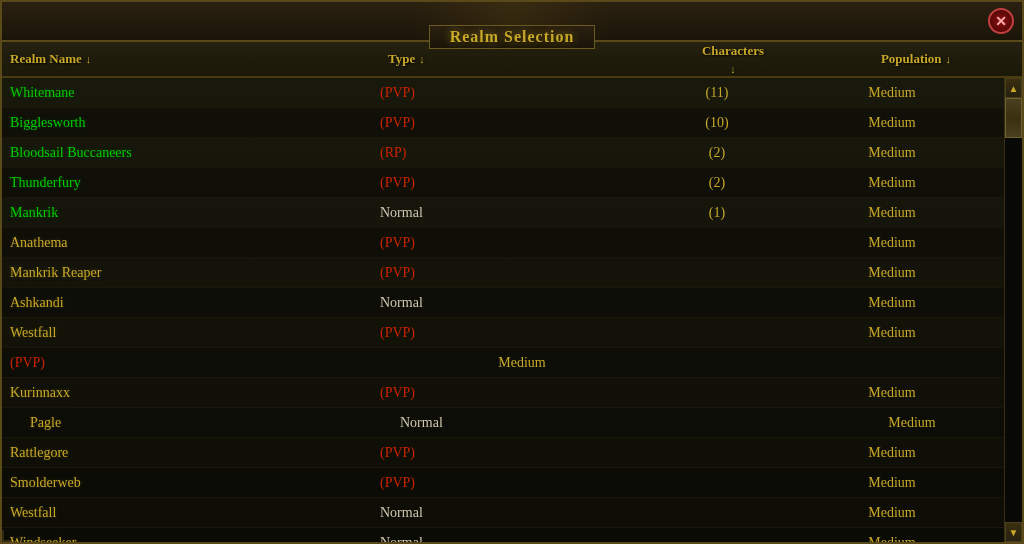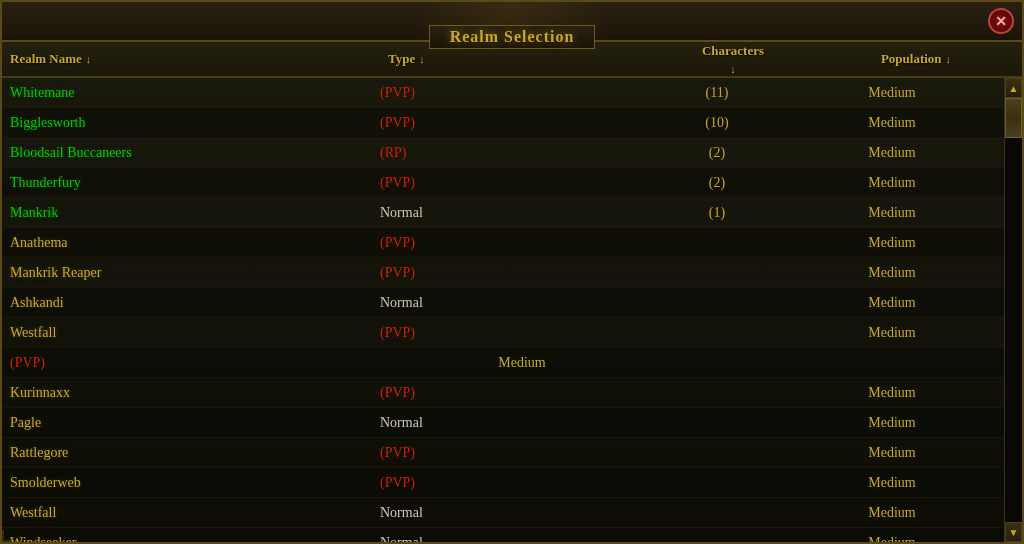--- a/index.html
+++ b/index.html
@@ -286,21 +286,21 @@
       <div class="cell cell-chars" style="color:#c8a828;"></div>
       <div class="cell cell-pop" style="color:#c8a828;">Medium</div>
     </div>
         <div class="realm-row">
       <div class="cell cell-realm" style="color:#c8a828; text-shadow: 0 0 4px #c8a82840;">Kurinnaxx</div>
       <div class="cell cell-type" style="color:#cc2200;">(PVP)</div>
       <div class="cell cell-chars" style="color:#c8a828;"></div>
       <div class="cell cell-pop" style="color:#c8a828;">Medium</div>
     </div>
         <div class="realm-row alt">
-      <div class="cell cell-realm" style="color:#c8a828; text-shadow: 0 0 4px #c8a82840;">Pagle</div>
+      <div class="cell cell-realm" style="color:#c8a828; text-shadow: 0 0 4px #c8a82840; margin-left: 20px;">Pagle</div>
       <div class="cell cell-type" style="color:#d0c8b0;">Normal</div>
       <div class="cell cell-chars" style="color:#c8a828;"></div>
       <div class="cell cell-pop" style="color:#c8a828;">Medium</div>
     </div>
         <div class="realm-row">
       <div class="cell cell-realm" style="color:#c8a828; text-shadow: 0 0 4px #c8a82840;">Rattlegore</div>
       <div class="cell cell-type" style="color:#cc2200;">(PVP)</div>
       <div class="cell cell-chars" style="color:#c8a828;"></div>
       <div class="cell cell-pop" style="color:#c8a828;">Medium</div>
     </div>

